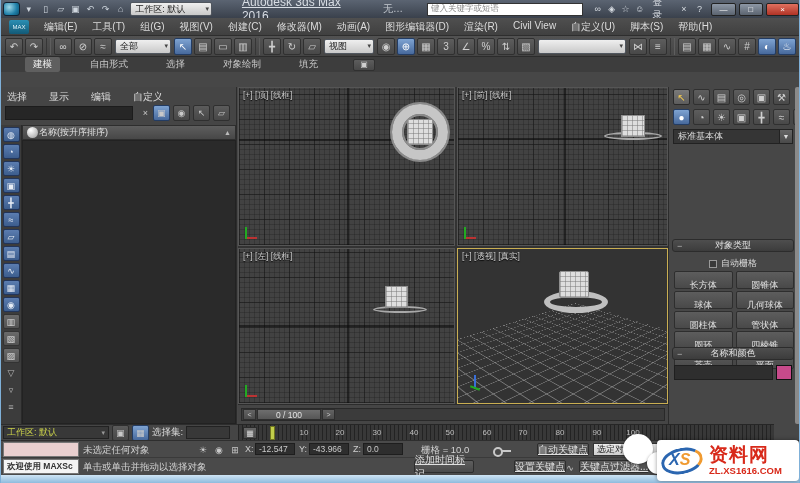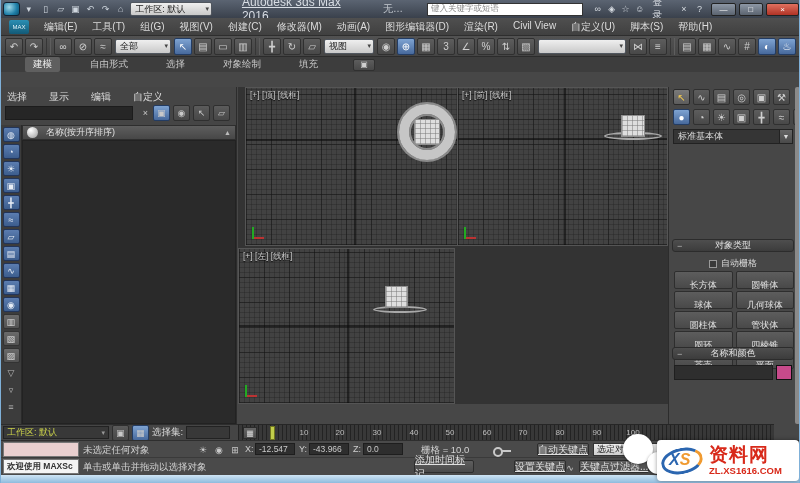--- a/index.html
+++ b/index.html
@@ -51,21 +51,21 @@
   #ribbonsub{left:0;top:72px;width:800px;height:15px;background:#454545;border-bottom:1px solid #2c2c2c;display:flex;align-items:center;}
   #polypill{margin-left:8px;background:#555;border:1px solid #333;border-radius:2px 2px 0 0;color:#ddd;font-size:9px;padding:0 8px;height:13px;display:flex;align-items:center;}
 
   
   #explorer{left:0;top:87px;width:236px;height:337px;background:#454545;border-right:1px solid #2c2c2c;}
   #exp-menu{position:absolute;left:6px;top:3px;display:flex;gap:22px;}
   #exp-search{position:absolute;left:4px;top:19px;width:128px;height:14px;background:#262626;border:1px solid #1c1c1c;}
   .xsmall{position:absolute;top:18px;width:17px;height:16px;display:flex;align-items:center;justify-content:center;
           color:#c9c9c9;font-size:9px;background:linear-gradient(#5b5b5b,#474747);border:1px solid #2f2f2f;border-radius:2px;}
   #exp-header{position:absolute;left:21px;top:38px;width:214px;height:15px;background:linear-gradient(#5e5e5e,#474747);
-              border:1px solid #2e2e2e;display:flex;align-items:center;padding:0 4px;gap:8px;}
+              border:1px solid #2e2e2e;display:flex;align-items:center;padding:0 4px;gap:1px;}
   #exp-header .sph{width:11px;height:11px;border-radius:50%;background:radial-gradient(circle at 35% 30%,#fff,#9a9a9a);}
   #exp-header .sort{margin-left:auto;color:#bbb;font-size:7px;}
   #exp-strip{position:absolute;left:0;top:38px;width:21px;height:299px;background:#3c3c3c;border-right:1px solid #2a2a2a;
              display:flex;flex-direction:column;align-items:center;padding-top:2px;gap:2px;}
   .xicon{width:17px;height:15px;display:flex;align-items:center;justify-content:center;font-size:9px;border-radius:2px;
          color:#e8eef6;background:linear-gradient(#5b7db0,#3c5d8d);border:1px solid #22355a;}
   .xicon.gray{background:linear-gradient(#6a6a6a,#525252);border-color:#333;color:#ddd;}
   .xicon.flat{background:transparent;border-color:transparent;color:#b9b9b9;}
   #exp-list{position:absolute;left:21px;top:53px;width:214px;height:284px;background:#2a2a2a;border:1px solid #222;}
 
@@ -337,21 +337,21 @@
         <span class="xicon gray">▧</span>
         <span class="xicon gray">▨</span>
         <span class="xicon flat">▽</span>
         <span class="xicon flat">▿</span>
         <span class="xicon flat">≡</span>
       </div>
     <div id="exp-list"></div>
   </div>
 
   <div id="vpzone" class="abs">
-    <div class="vp" style="left:7px;top:0;width:217px;height:159px;">
+    <div class="vp" style="left:0;top:0;width:217px;height:159px;">
       <div class="axisH" style="top:51px;"></div>
       <div class="axisV" style="left:108px;"></div>
       <div class="torus-top" style="left:153px;top:16px;"></div>
       <div class="box-obj" style="left:168px;top:31px;width:26px;height:26px;"></div>
       <div class="gizmo">
           <i class="gx"></i>
           <i class="gy"></i>
         </div>
       <span class="vp-label">[+] [顶] [线框]</span>
     </div>
@@ -369,20 +369,30 @@
     <div class="vp" style="left:0;top:161px;width:217px;height:156px;">
       <div class="axisH" style="top:76px;"></div>
       <div class="axisV" style="left:108px;"></div>
       <div class="ellipse-line" style="left:134px;top:57px;width:54px;height:7px;"></div>
       <div class="box-obj" style="left:146px;top:37px;width:23px;height:22px;"></div>
       <div class="gizmo">
           <i class="gx"></i>
           <i class="gy"></i>
         </div>
       <span class="vp-label">[+] [左] [线框]</span>
+    </div>
+    <div class="vp" id="vp-persp" style="left:219px;top:161px;width:211px;height:156px;background-image:none;">
+      <div id="persp-grid"></div>
+      <div class="torus-persp" style="left:86px;top:42px;width:64px;height:22px;"></div>
+      <div class="box-obj" style="left:101px;top:22px;width:30px;height:27px;border-radius:2px;"></div>
+      <div class="gizmo" style="left:12px;bottom:14px;">
+        <i style="left:4px;bottom:0;width:2px;height:14px;background:#3a6fd8;"></i>
+        <i style="left:0;bottom:0;width:10px;height:2px;background:#2a2;transform:rotate(20deg);"></i>
+      </div>
+      <span class="vp-label">[+] [透视] [真实]</span>
     </div>
   </div>
 
   <div id="cmdpanel" class="abs">
     <div id="cmd-tabs">
 
     <span class="icon active">↖</span>
         <span class="icon">∿</span>
         <span class="icon">▤</span>
         <span class="icon">◎</span>
@@ -426,20 +436,27 @@
       </div>
     <div class="rollout" style="top:260px;">
       <span class="minus">−</span>
       <span>名称和颜色</span>
     </div>
     <div id="namefield"></div>
     <div id="colorswatch" style="background: rgb(199, 74, 139);"></div>
     <div id="cmd-scroll"></div>
   </div>
 
+  <div id="timeslider" class="abs">
+    <div id="ts-track">
+      <span class="ts-btn">&lt;</span>
+      <span id="ts-handle">0 / 100</span>
+      <span class="ts-btn">&gt;</span>
+    </div>
+  </div>
 
   <div id="trackbar" class="abs">
     <span id="tb-icon">▦</span>
     <span id="tb-indicator" style="background: rgb(194, 206, 75);"></span>
     <span>
       
     <span class="tick-num" style="left: 66px;">10</span><span class="tick-num" style="left: 102px;">20</span><span class="tick-num" style="left: 139px;">30</span><span class="tick-num" style="left: 176px;">40</span><span class="tick-num" style="left: 212px;">50</span><span class="tick-num" style="left: 249px;">60</span><span class="tick-num" style="left: 285px;">70</span><span class="tick-num" style="left: 322px;">80</span><span class="tick-num" style="left: 359px;">90</span><span class="tick-num" style="left: 395px;">100</span></span>
   </div>
 
   <div id="botbar" class="abs">

